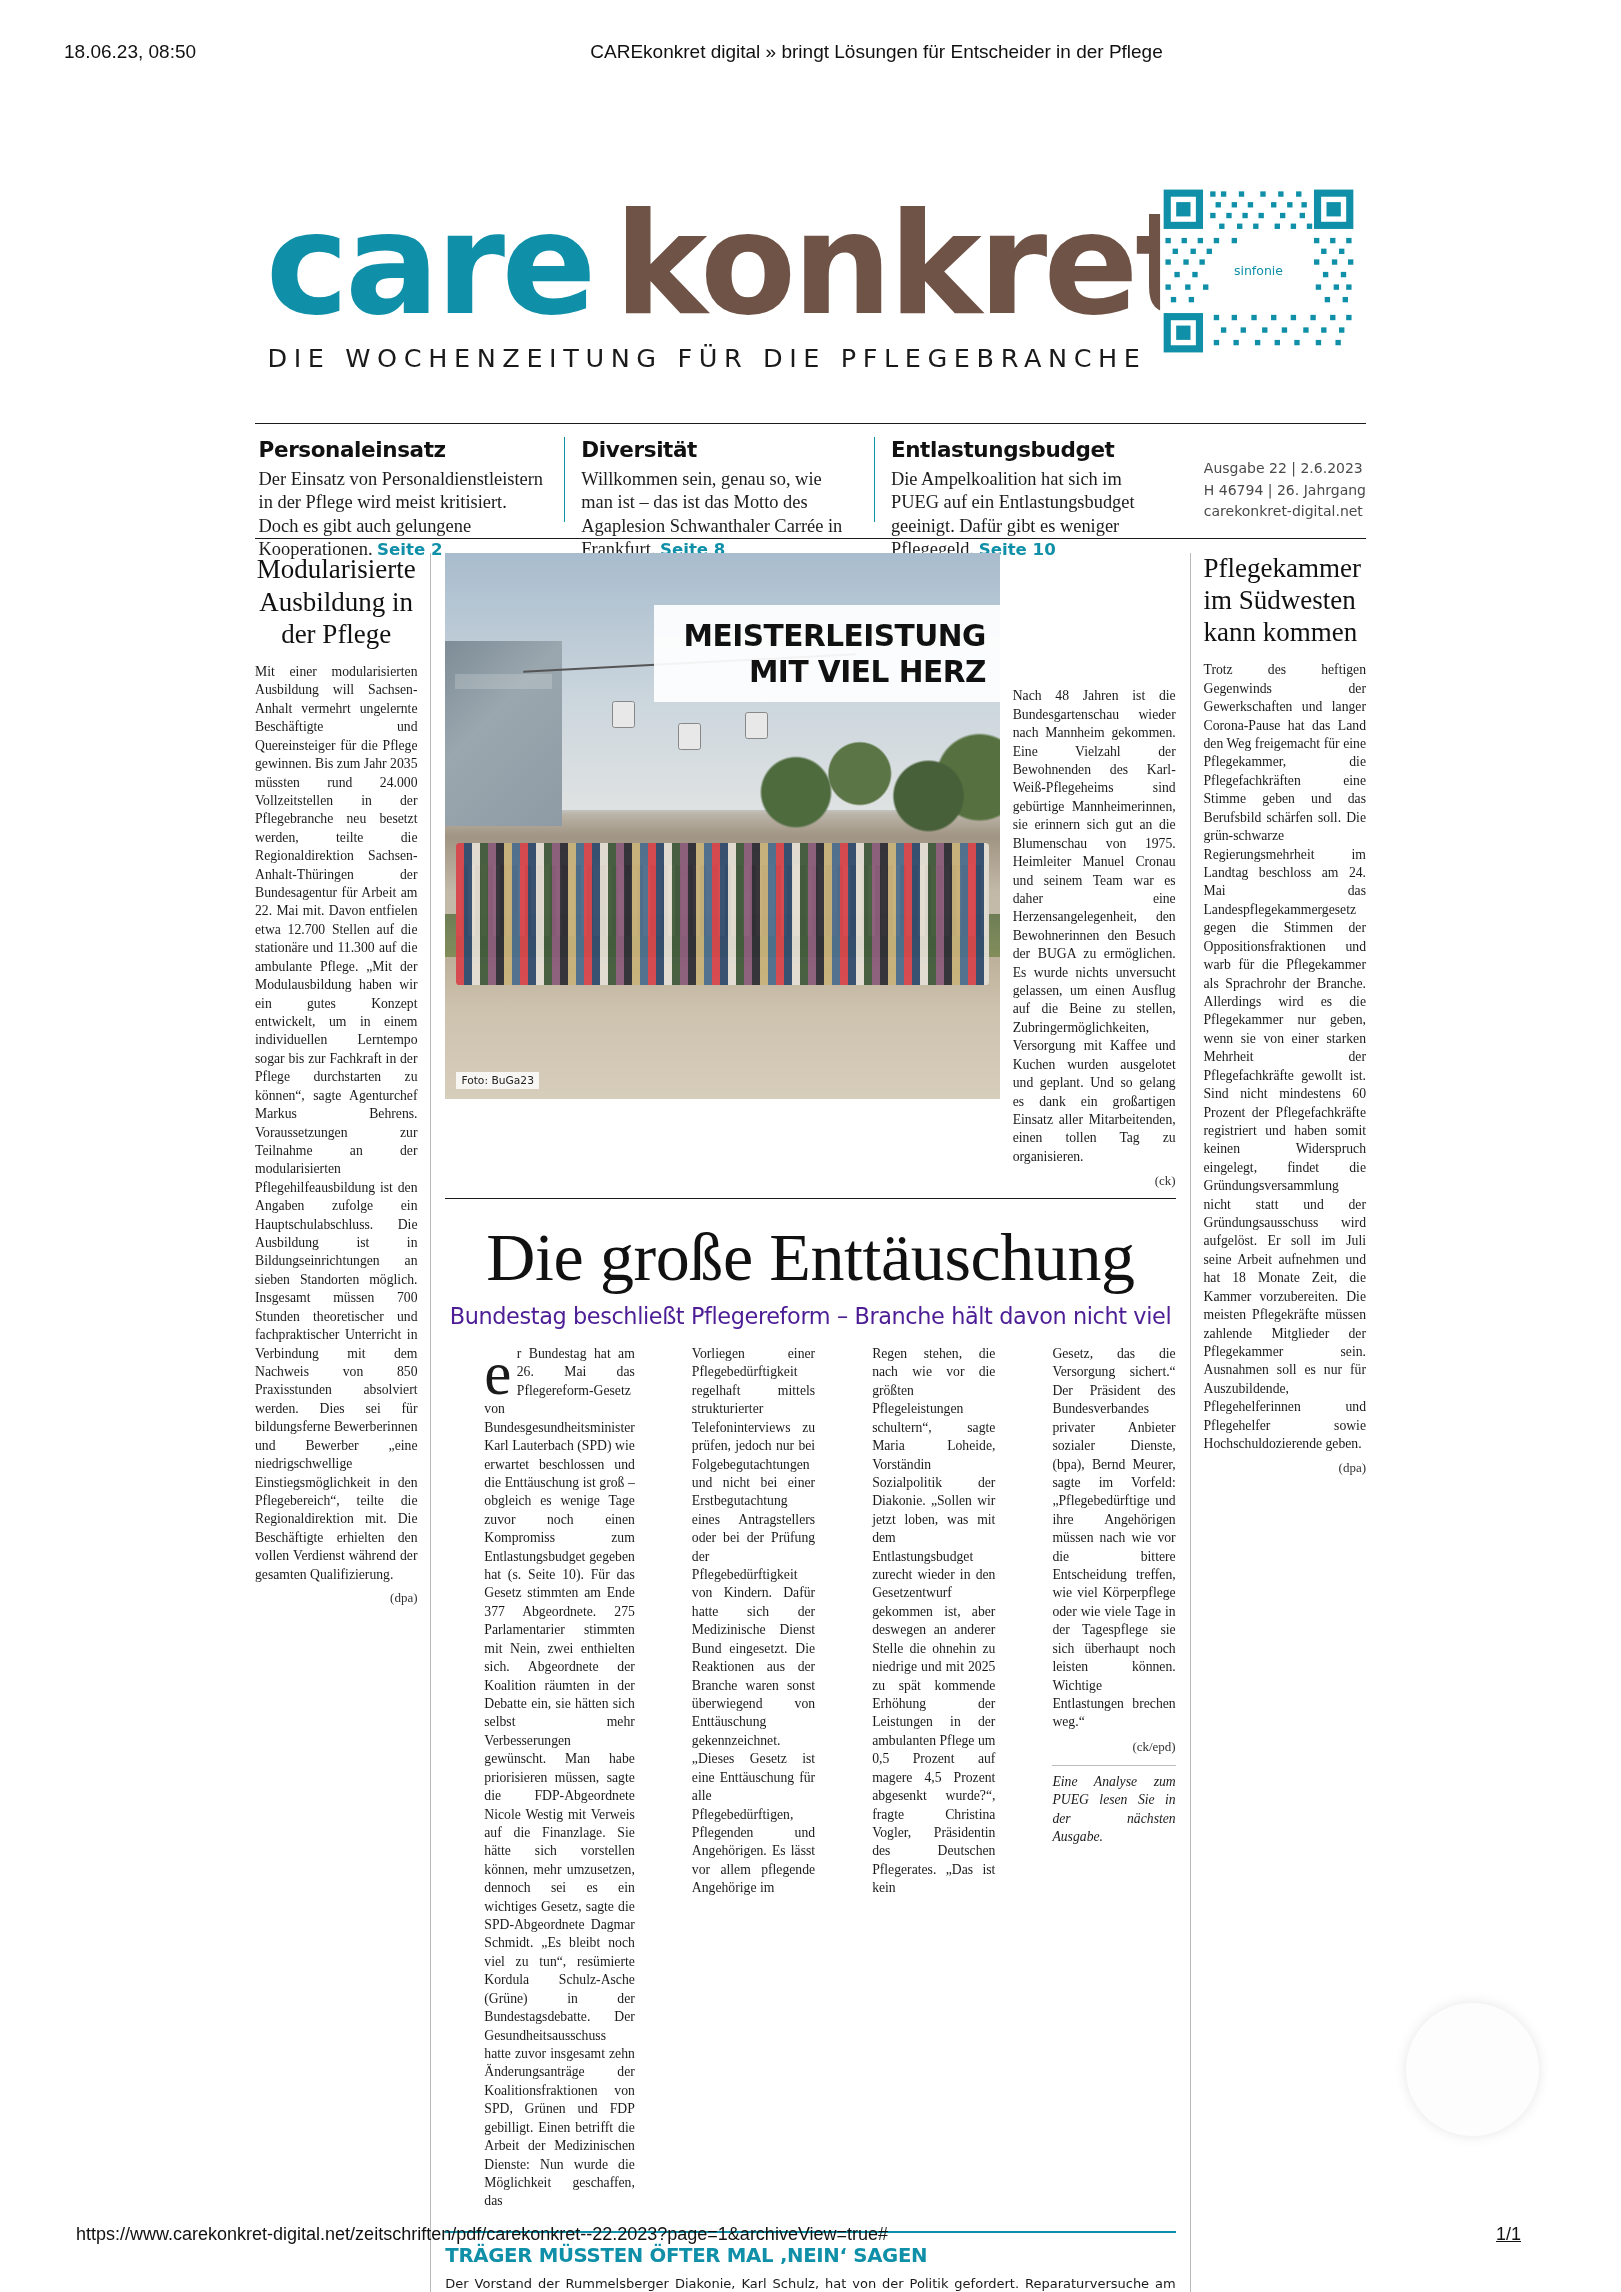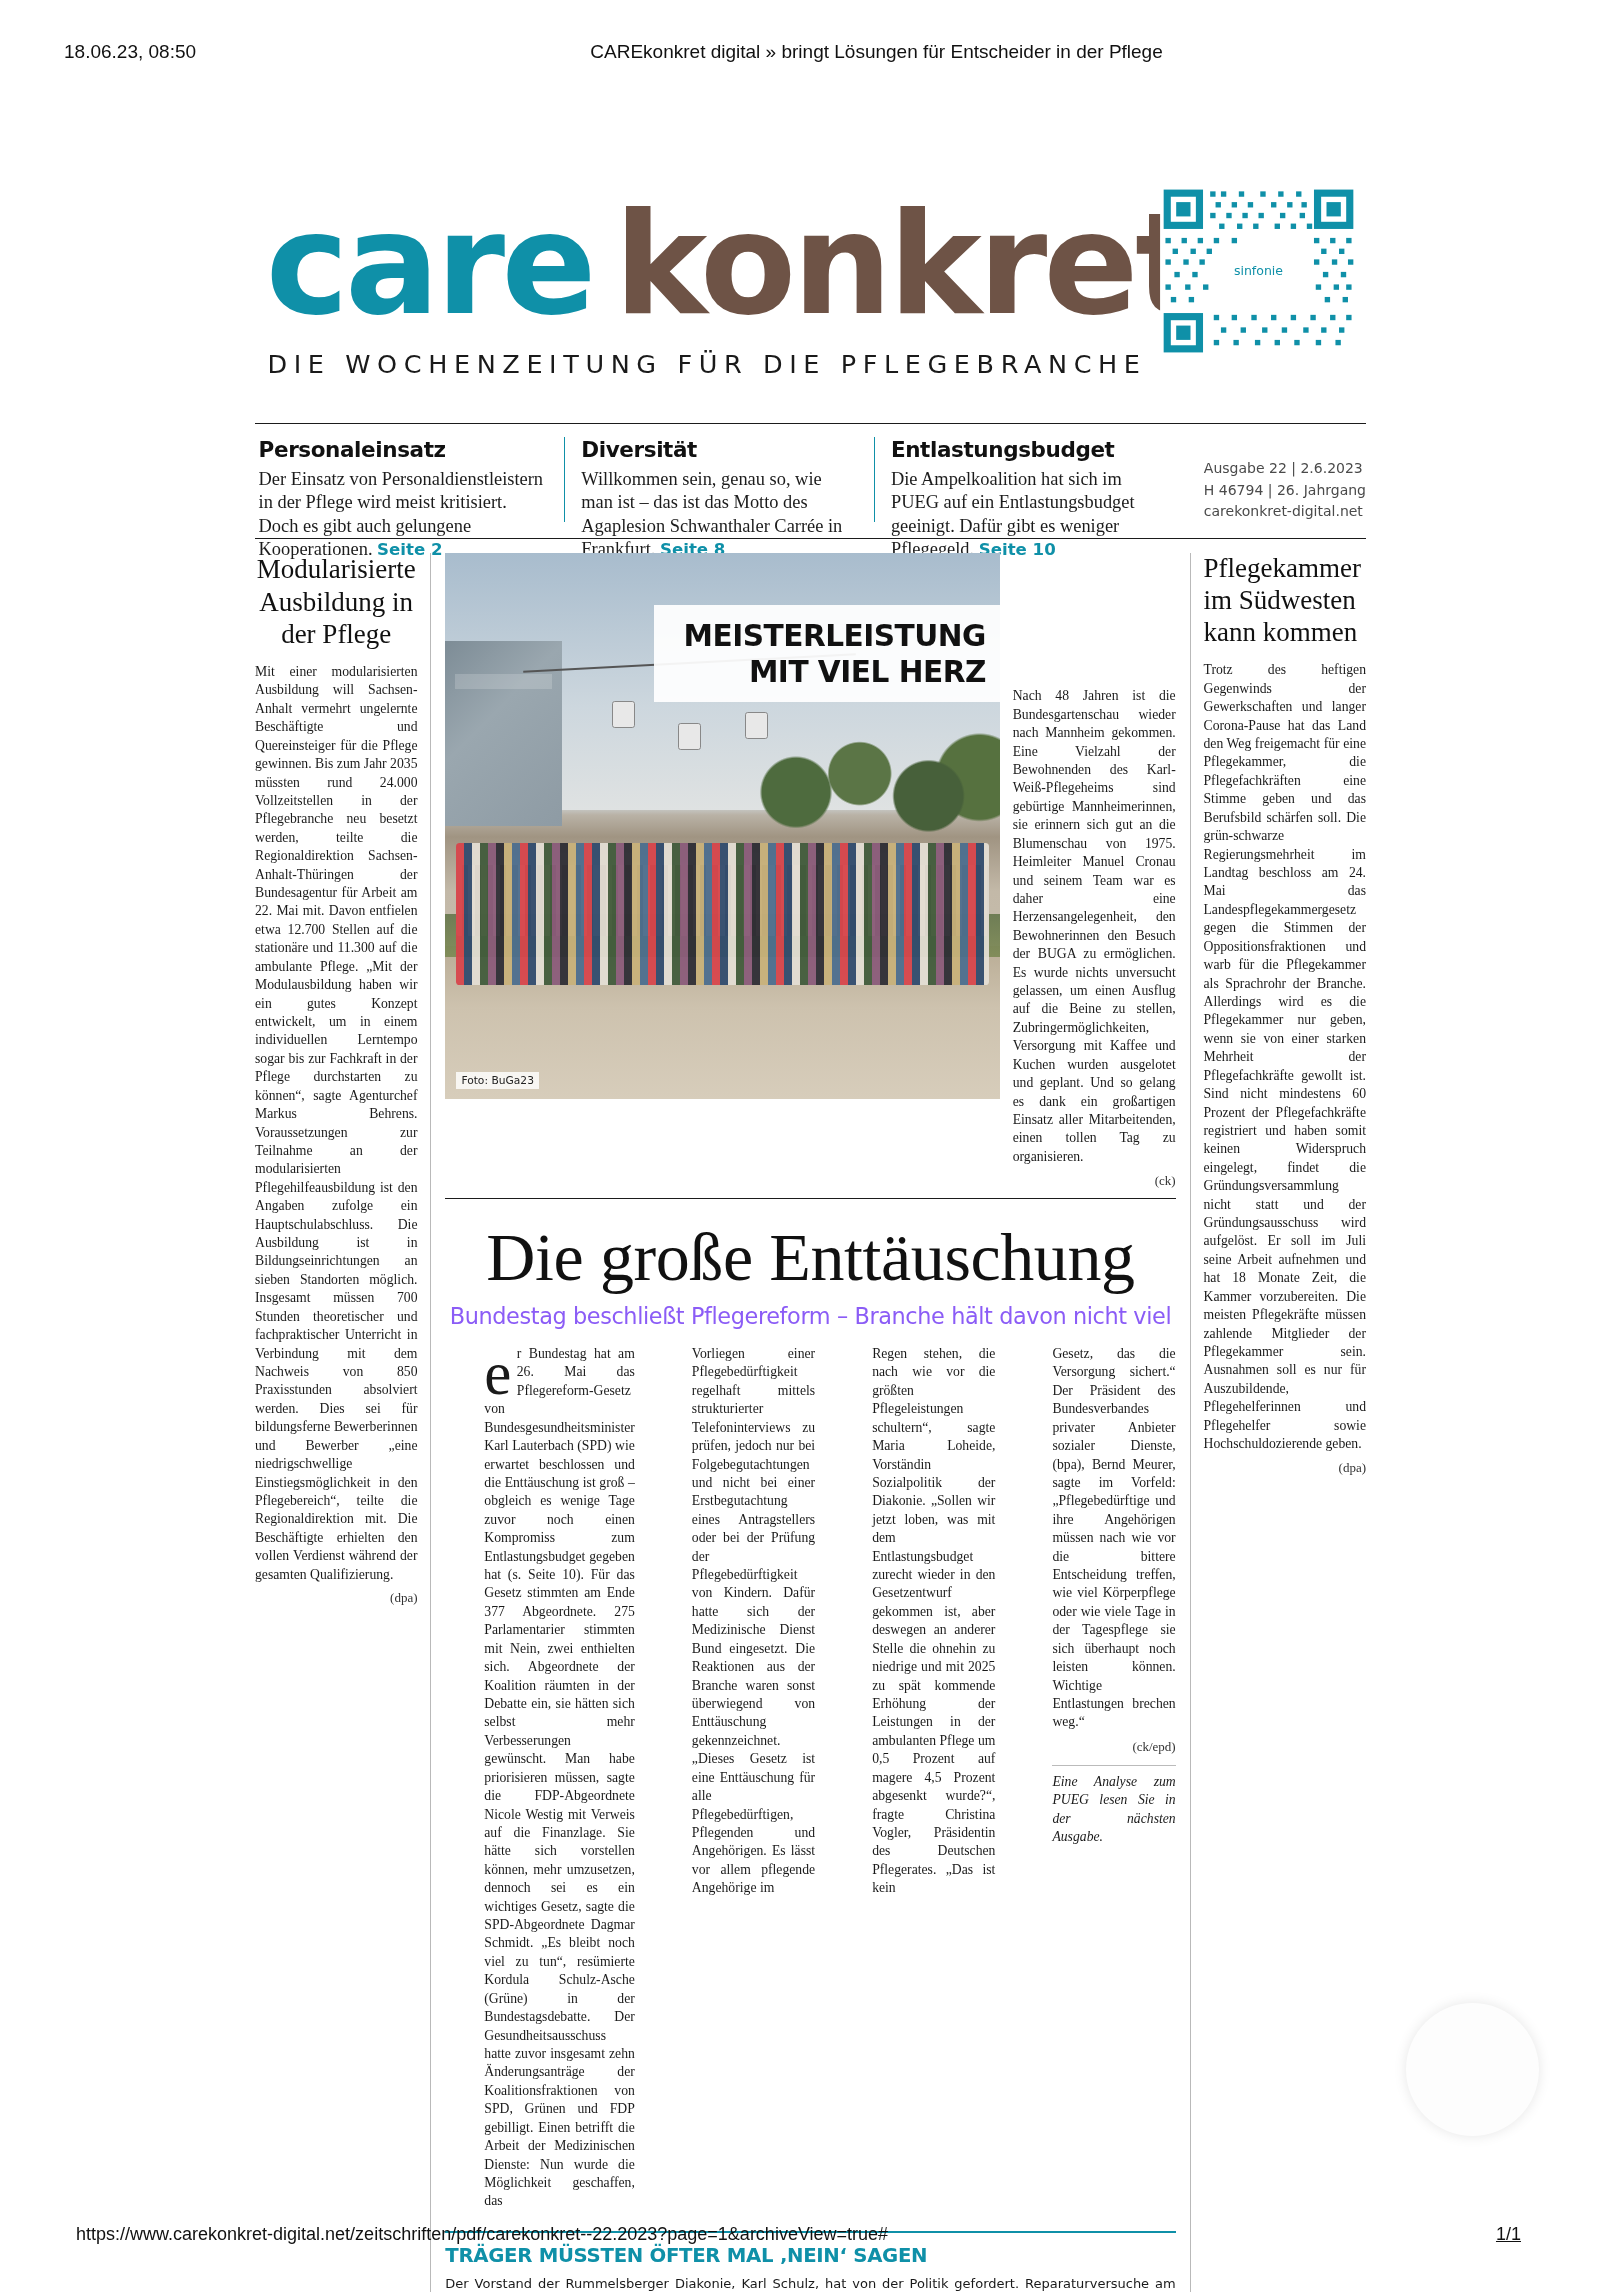--- a/index.html
+++ b/index.html
@@ -47,21 +47,21 @@
     white-space:nowrap;
   }
   .logo-care   { color:#0f90a8; }
   .logo-konkret{ color:#6e5346; }
   .logo-dot    { color:#0f90a8; }
   .tagline {
     font-family:"DejaVu Sans", sans-serif;
     font-size:25.5px;
     letter-spacing:6.6px;
     color:#1a1a1a;
-    margin-top:14px;
+    margin-top:8px;
     padding-left:12.5px;
     white-space:nowrap;
   }
   .qr {
     position:absolute; right:9px; top:16px;
     width:197px; height:170px;
   }
   .qr svg { display:block; }
 
   
@@ -183,21 +183,21 @@
   }
 
   
   .main-head {
     font-family:"Liberation Serif", serif;
     font-size:68px; line-height:1.04; text-align:center;
     margin:23px 0 10.7px 0; font-weight:normal; letter-spacing:-0.4px;
   }
   .main-sub {
     font-family:"DejaVu Sans", sans-serif;
-    font-size:22.4px; text-align:center; color:#8b5cf6;
+    font-size:22.4px; text-align:center; color:#4c1d95;
     margin-bottom:16px; letter-spacing:-0.4px;
   }
   .rule-thin { border-top:0.9px solid #1b1b1b; margin:9px 0 10.7px 0; }
 
   .story-cols { display:flex; gap:18px; }
   .story-cols > div { flex:1;margin-left:39px; }
   .dropcap::first-letter {
     float:left; font-family:"Liberation Serif", serif;
     font-size:61px; line-height:0.78; padding:5.4px 5.4px 0 0; font-weight:normal;
   }

